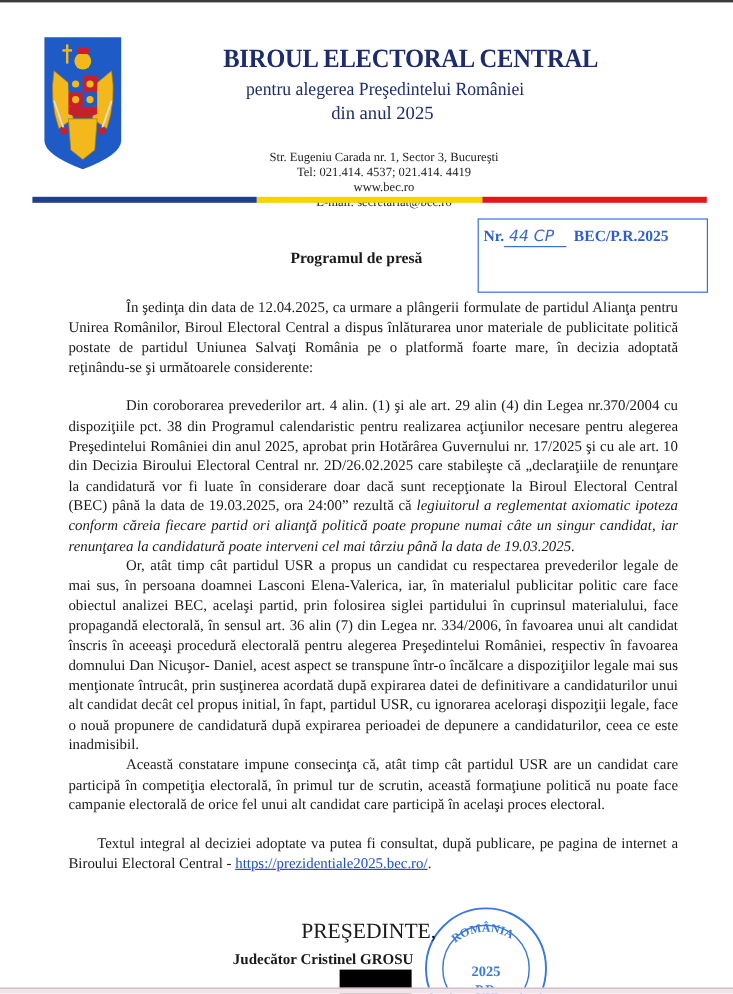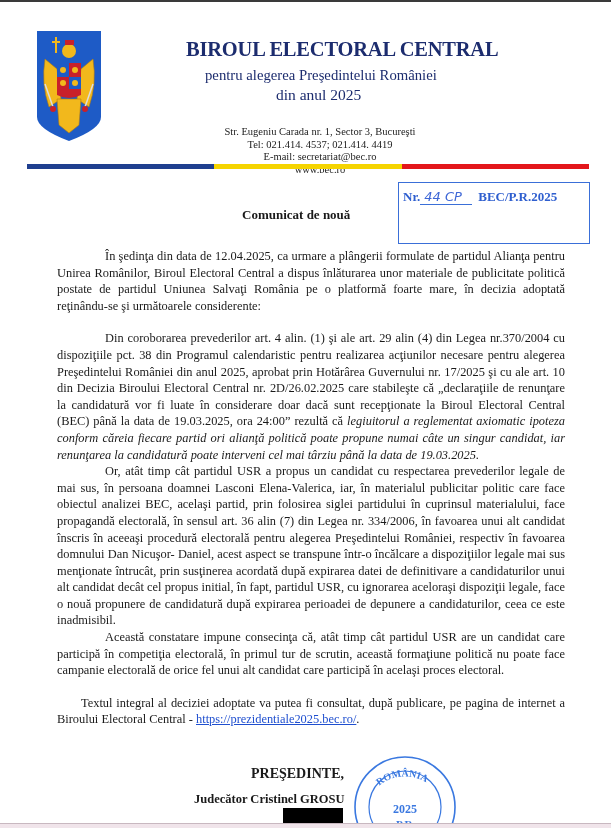--- a/index.html
+++ b/index.html
@@ -29,21 +29,21 @@
   .regbox .r2 { top: 35px; width: 158px; }
   .hand { font-family: "DejaVu Sans", sans-serif; font-weight: normal; font-style: italic; font-size: 13px; color: #3d66d6; border-bottom: 1px solid #3a6fd8; padding: 0 4px; }
   .r1 .hand { width: 44px; margin-right: 6px; }
   .r2 .hand { flex: 1; letter-spacing: 2px; }
   .body { position: absolute; left: 57px; top: 248px; width: 508px; font-size: 12.4px; line-height: 16.6px; text-align: justify; }
   .body p { margin: 0; text-indent: 48px; }
   .body p.gap { margin-top: 16px; }
   .body p.small-indent { text-indent: 24px; }
   .body em { font-style: italic; }
   .link { color: #1f4fcf; text-decoration: underline; }
-  .pres { position: absolute; left: 251px; top: 766px; font-weight: bold; font-size: 14px; }
+  .pres { position: absolute; left: 251px; top: 766px; font-weight: normal; font-size: 18px; }
   .judge { position: absolute; left: 194px; top: 792px; font-weight: bold; font-size: 12.5px; }
   .redact { position: absolute; left: 283px; top: 808px; width: 60px; height: 20px; background: #000; }
   .stamp { position: absolute; left: 345px; top: 749px; width: 120px; height: 110px; }
   .bottombar { position: absolute; left: 0; top: 823px; width: 611px; height: 5px; background: #f0e4ea; border-top: 1px solid #c8b8c0; }
 </style>
 </head>
 <body>
 
 <div class="topbar"></div>
 
@@ -77,31 +77,31 @@
   <circle cx="50" cy="80" r="3" fill="#c8202a"></circle>
 </svg>
 
 <div class="hdr-title t1">BIROUL ELECTORAL CENTRAL</div>
 <div class="hdr-title t2">pentru alegerea Preşedintelui României</div>
 <div class="hdr-title t3">din anul 2025</div>
 
 <div class="addr">
   <div>Str. Eugeniu Carada nr. 1, Sector 3, Bucureşti</div>
   <div>Tel: 021.414. 4537;  021.414. 4419</div>
+  <div>www.bec.ro</div>
   <div>E-mail: secretariat@bec.ro</div>
-  <div>www.bec.ro</div>
 </div>
 
 <div class="tricolor">
   <div style="background:#1f3f8f"></div>
   <div style="background:#f5d400"></div>
   <div style="background:#e3161b"></div>
 </div>
 
-<div class="comm">Comunicat de nouă</div>
+<div class="comm">Programul de presă</div>
 
 <div class="regbox">
   <div class="row r1">
     <span>Nr.</span>
     <span class="hand">44 CP</span>
     <span>BEC/P.R.2025</span>
   </div>
 </div>
 
 <div class="body">

